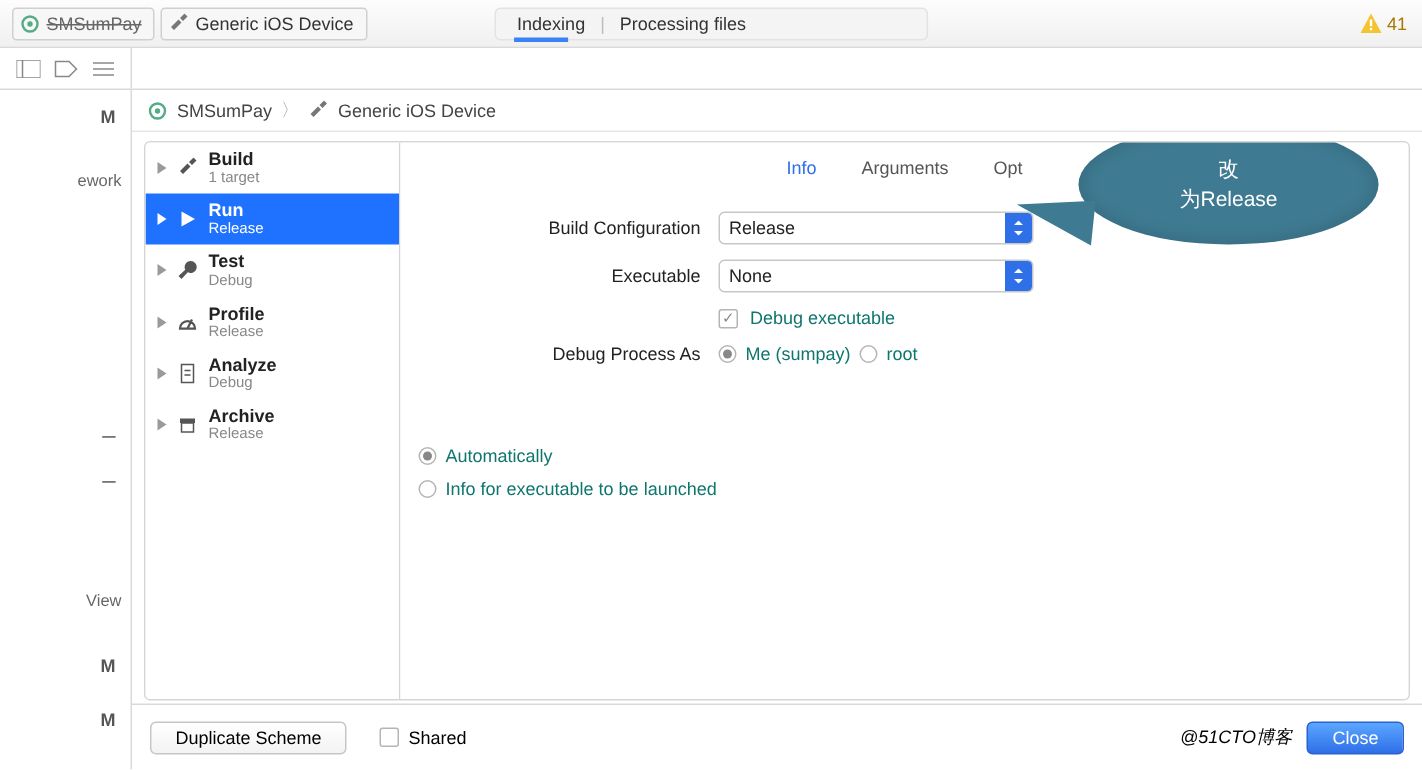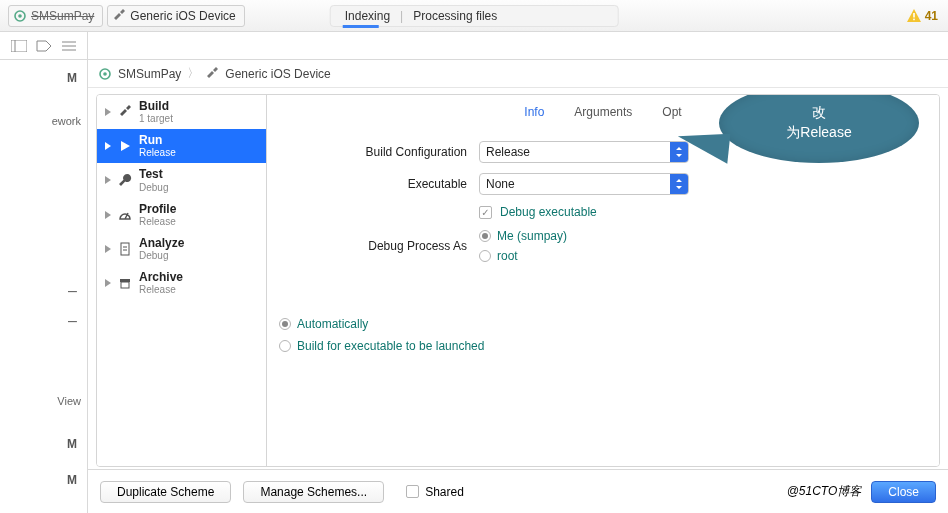--- a/index.html
+++ b/index.html
@@ -8,21 +8,21 @@
 
 
 .topbar { height: 32px; border-bottom: 1px solid #d9d9d9; background: linear-gradient(#fdfdfd,#f0f0f0); display: flex; align-items: center; font-size: 12px; color: #333; position: relative; }
 .top-left { display: flex; align-items: center; gap: 4px; padding-left: 8px; }
 .crumb { display: inline-flex; align-items: center; gap: 4px; padding: 0 8px 0 4px; height: 22px; position: relative; background: #f7f7f7; border: 1px solid #d0d0d0; border-radius: 3px; }
 .crumb.first .label { text-decoration: line-through; color: #666; }
 .icon-sm { width: 14px; height: 14px; display: inline-flex; align-items: center; justify-content: center; }
 .top-center { position: absolute; left: 50%; transform: translateX(-50%); display: flex; align-items: center; gap: 10px; font-size: 12px; color: #333; background: #f4f4f4; border: 1px solid #e3e3e3; border-radius: 4px; padding: 3px 120px 3px 14px; }
 .sep { color: #bbb; }
 .underline-bar { position:absolute; bottom:-2px; left:12px; width:36px; height:3px; background:#3b82f6; }
-.top-right { margin-left: auto; display: flex; align-items: center; gap: 4px; padding-right: 10px; font-size: 12px; color: #333; font-weight: bold; }
+.top-right { margin-left: auto; display: flex; align-items: center; gap: 4px; padding-right: 10px; font-size: 12px; color: #333; }
 .warn-badge { color: #a87900; display: inline-flex; align-items: center; gap: 4px; }
 .tri-warn svg { display:block; }
 
 
 .subbar { height: 28px; border-bottom: 1px solid #d9d9d9; display: flex; align-items: center; }
 .sub-left { width: 88px; border-right: 1px solid #d9d9d9; height: 100%; display: flex; align-items: center; justify-content: space-around; padding: 0 6px; }
 .sub-left .tiny-ico { width:18px; height:18px; color:#666; display:flex; align-items:center; justify-content:center; cursor:pointer; }
 .sub-right { flex:1; height:100%; display:flex; align-items:center; padding-left:10px; }
 
 
@@ -304,54 +304,53 @@
           <div class="frow">
             <div class="flabel"></div>
             <div class="fcontrol disabled">
               <span class="chk ck"></span>
               <span>Debug executable</span>
             </div>
           </div>
 
           <div class="frow">
             <div class="flabel">Debug Process As</div>
-            <div class="fcontrol disabled" style="flex-direction:column; align-items:flex-start; gap:6px;">
+            <div class="fcontrol disabled" style="flex-direction:row; align-items:flex-start; gap:6px;">
               <div style="display:flex;align-items:center;">
                   <span class="radio on"></span>
                   <span>Me (sumpay)</span>
                 </div>
               <div style="display:flex;align-items:center;">
                   <span class="radio"></span>
                   <span>root</span>
                 </div>
             </div>
           </div>
 
           <div class="frow">
             <div class="fcontrol disabled" style="flex-direction:column; align-items:flex-start; gap:8px;margin-top:44px;">
               <div style="display:flex;align-items:center;">
                   <span class="radio on"></span>
                   <span>Automatically</span>
                 </div>
               <div style="display:flex;align-items:center;">
                   <span class="radio"></span>
-                  <span>Build for executable to be launched</span>
+                  <span>Info for executable to be launched</span>
                 </div>
             </div>
           </div>
 
           <div class="callout">
             <div><span>改</span><br><span>为Release</span></div>
           </div>
         </div>
       </div>
 
       <div class="footer">
         <button class="btn">Duplicate Scheme</button>
-        <button class="btn">Manage Schemes...</button>
         <div class="shared-wrap">
           <span class="chk"></span>
           <span>Shared</span>
         </div>
         <div class="footer-right">
           <span class="watermark">@51CTO博客</span>
           <button class="btn primary">Close</button>
         </div>
       </div>
     </div>

